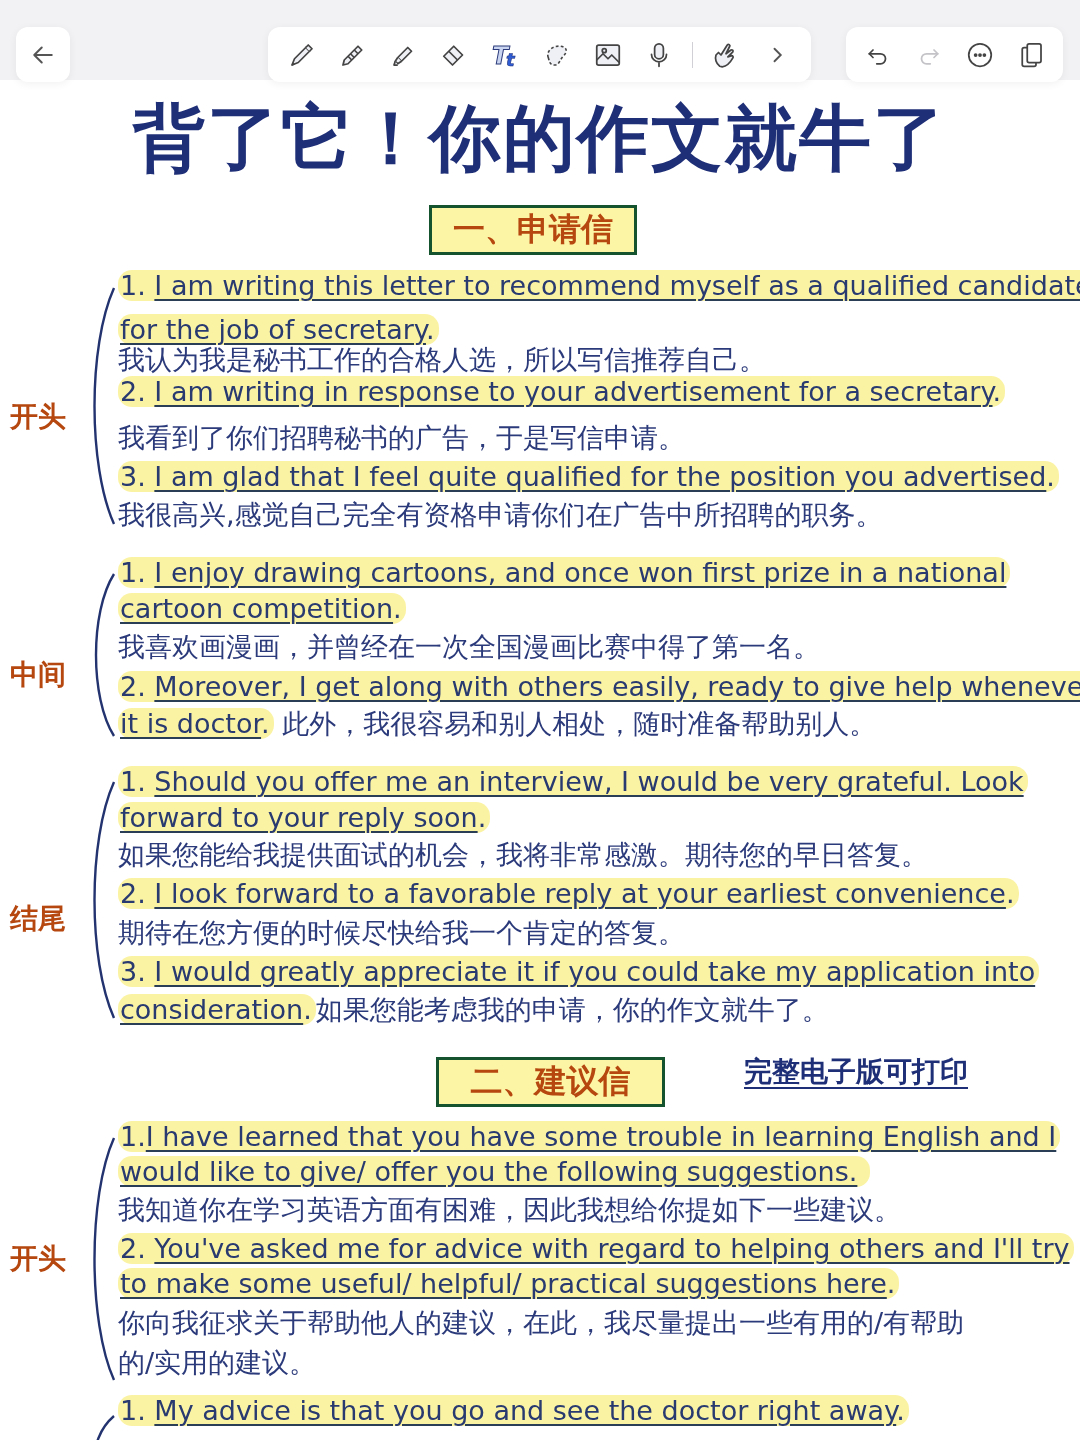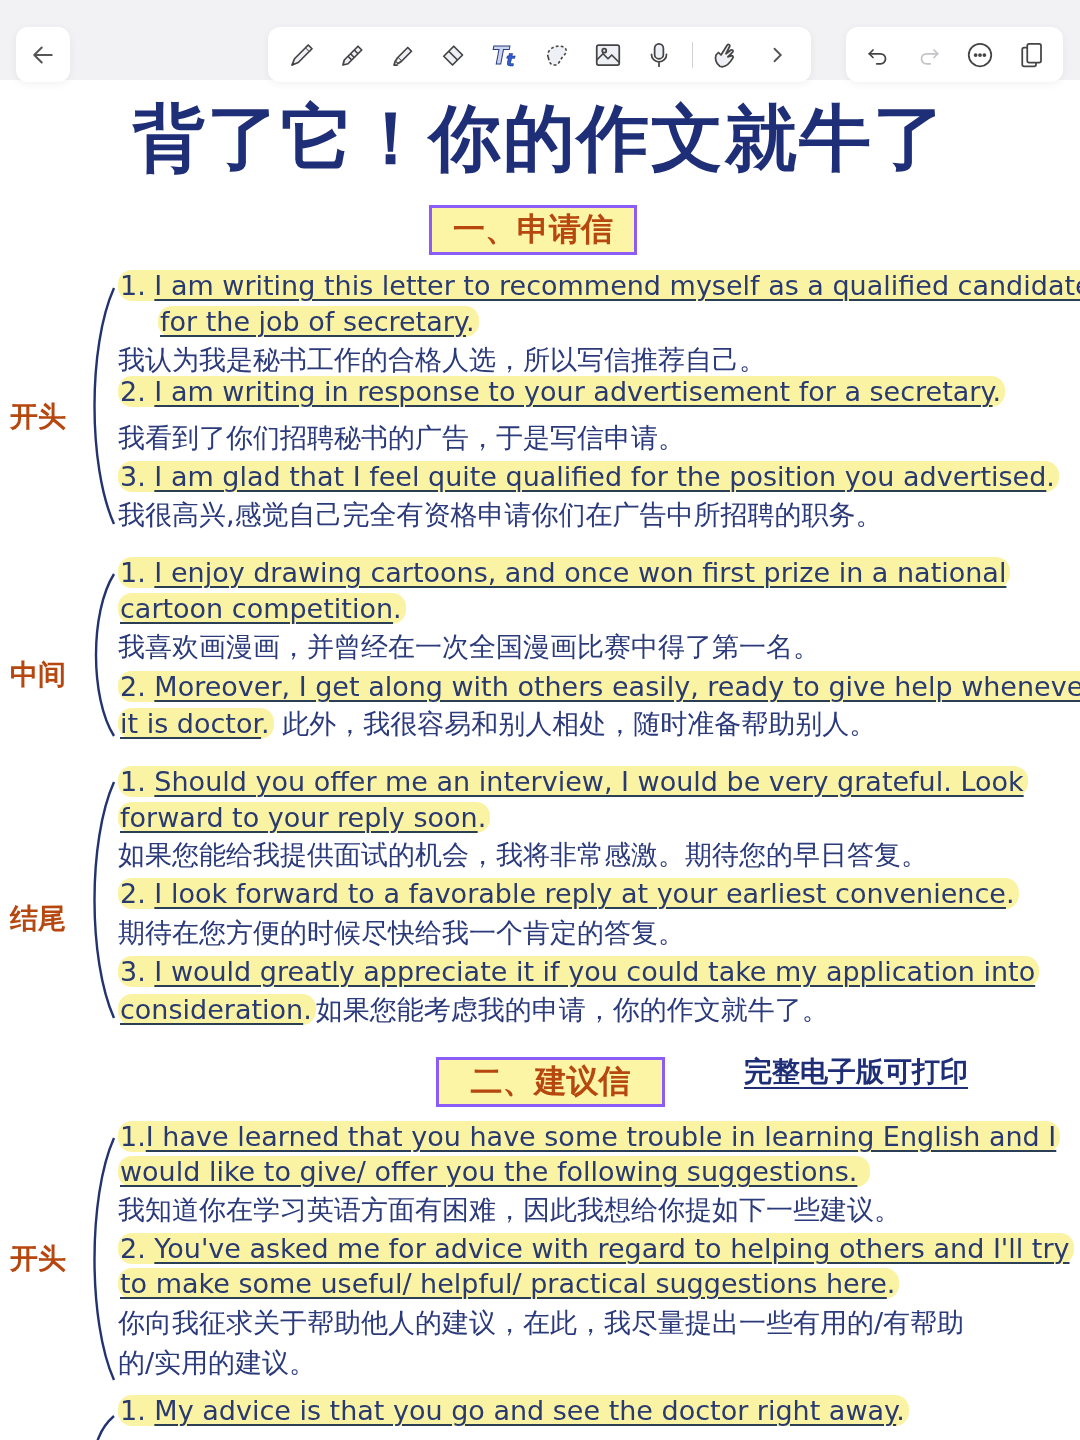--- a/index.html
+++ b/index.html
@@ -12,21 +12,21 @@
   .tb-back { left: 16px; width: 54px; justify-content: center; }
   .tb-tools { left: 268px; width: 543px; padding: 0 16px; justify-content: space-between; }
   .tb-right { left: 846px; width: 217px; padding: 0 14px; justify-content: space-between; }
   .tb-btn { width: 36px; height: 36px; display: flex; align-items: center; justify-content: center; cursor: pointer; }
   .tb-sep { width: 1px; height: 26px; background: #d0d0d6; }
   .tb-btn svg { width: 30px; height: 30px; }
 
   
   .title { position: absolute; left: 0; top: 88px; width: 1080px; text-align: center; font-size: 72px; font-weight: bold; color: #1f2f77; letter-spacing: 2px; line-height: 100px; }
 
-  .section-box { position: absolute; background: #fdf5a6; border: 3px solid #8b5cf6; color: #b5470f; font-weight: bold; font-size: 32px; line-height: 42px; text-align: center; }
+  .section-box { position: absolute; background: #fdf5a6; border: 3px solid #14532d; color: #b5470f; font-weight: bold; font-size: 32px; line-height: 42px; text-align: center; }
   .sec1 { left: 429px; top: 205px; width: 208px; height: 50px; }
   .sec2 { left: 436px; top: 1057px; width: 229px; height: 50px; }
 
   .print-link { position: absolute; left: 744px; top: 1053px; font-size: 28px; font-weight: bold; color: #1f2f77; text-decoration: underline; text-underline-offset: 6px; cursor: pointer; }
 
   .side-label { position: absolute; left: 10px; font-size: 28px; font-weight: bold; color: #b5470f; margin-top: 20px; }
 
   .bracket { position: absolute; left: 84px; width: 36px; }
   .bracket svg { width: 100%; height: 100%; overflow: visible; }
 
@@ -147,21 +147,21 @@
 <div class="section-box sec1">一、申请信</div>
 
 <div class="side-label" style="top:378px;">开头</div>
 <div class="bracket" style="top:286px;height:240px;">
   <svg viewBox="0 0 36 240" preserveAspectRatio="none">
       <path d="M30 2 C 4 60, 4 180, 30 238" fill="none" stroke="#23336f" stroke-width="2.4"></path>
     </svg>
 </div>
 <div class="lines" style="top:268px;">
   <div class="ln" style="top:0;"><span class="en"><span>1.</span> <span class="u">I am writing this letter to recommend myself as a qualified candidate</span></span></div>
-  <div class="ln" style="top:36px;margin-left:40px;"><span class="en"><span class="u">for the job of secretary</span><span>.</span></span></div>
+  <div class="ln" style="top:44px;"><span class="en"><span class="u">for the job of secretary</span><span>.</span></span></div>
   <div class="ln zh" style="top:74px;">我认为我是秘书工作的合格人选，所以写信推荐自己。</div>
   <div class="ln" style="top:106px;"><span class="en"><span>2.</span> <span class="u">I am writing in response to your advertisement for a secretary</span><span>.</span></span></div>
   <div class="ln zh" style="top:152px;">我看到了你们招聘秘书的广告，于是写信申请。</div>
   <div class="ln" style="top:191px;"><span class="en"><span>3.</span> <span class="u">I am glad that I feel quite qualified for the position you advertised</span><span>.</span></span></div>
   <div class="ln zh" style="top:229px;">我很高兴,感觉自己完全有资格申请你们在广告中所招聘的职务。</div>
 </div>
 
 <div class="side-label" style="top:636px;">中间</div>
 <div class="bracket" style="top:572px;height:166px;">
   <svg viewBox="0 0 36 166" preserveAspectRatio="none">

